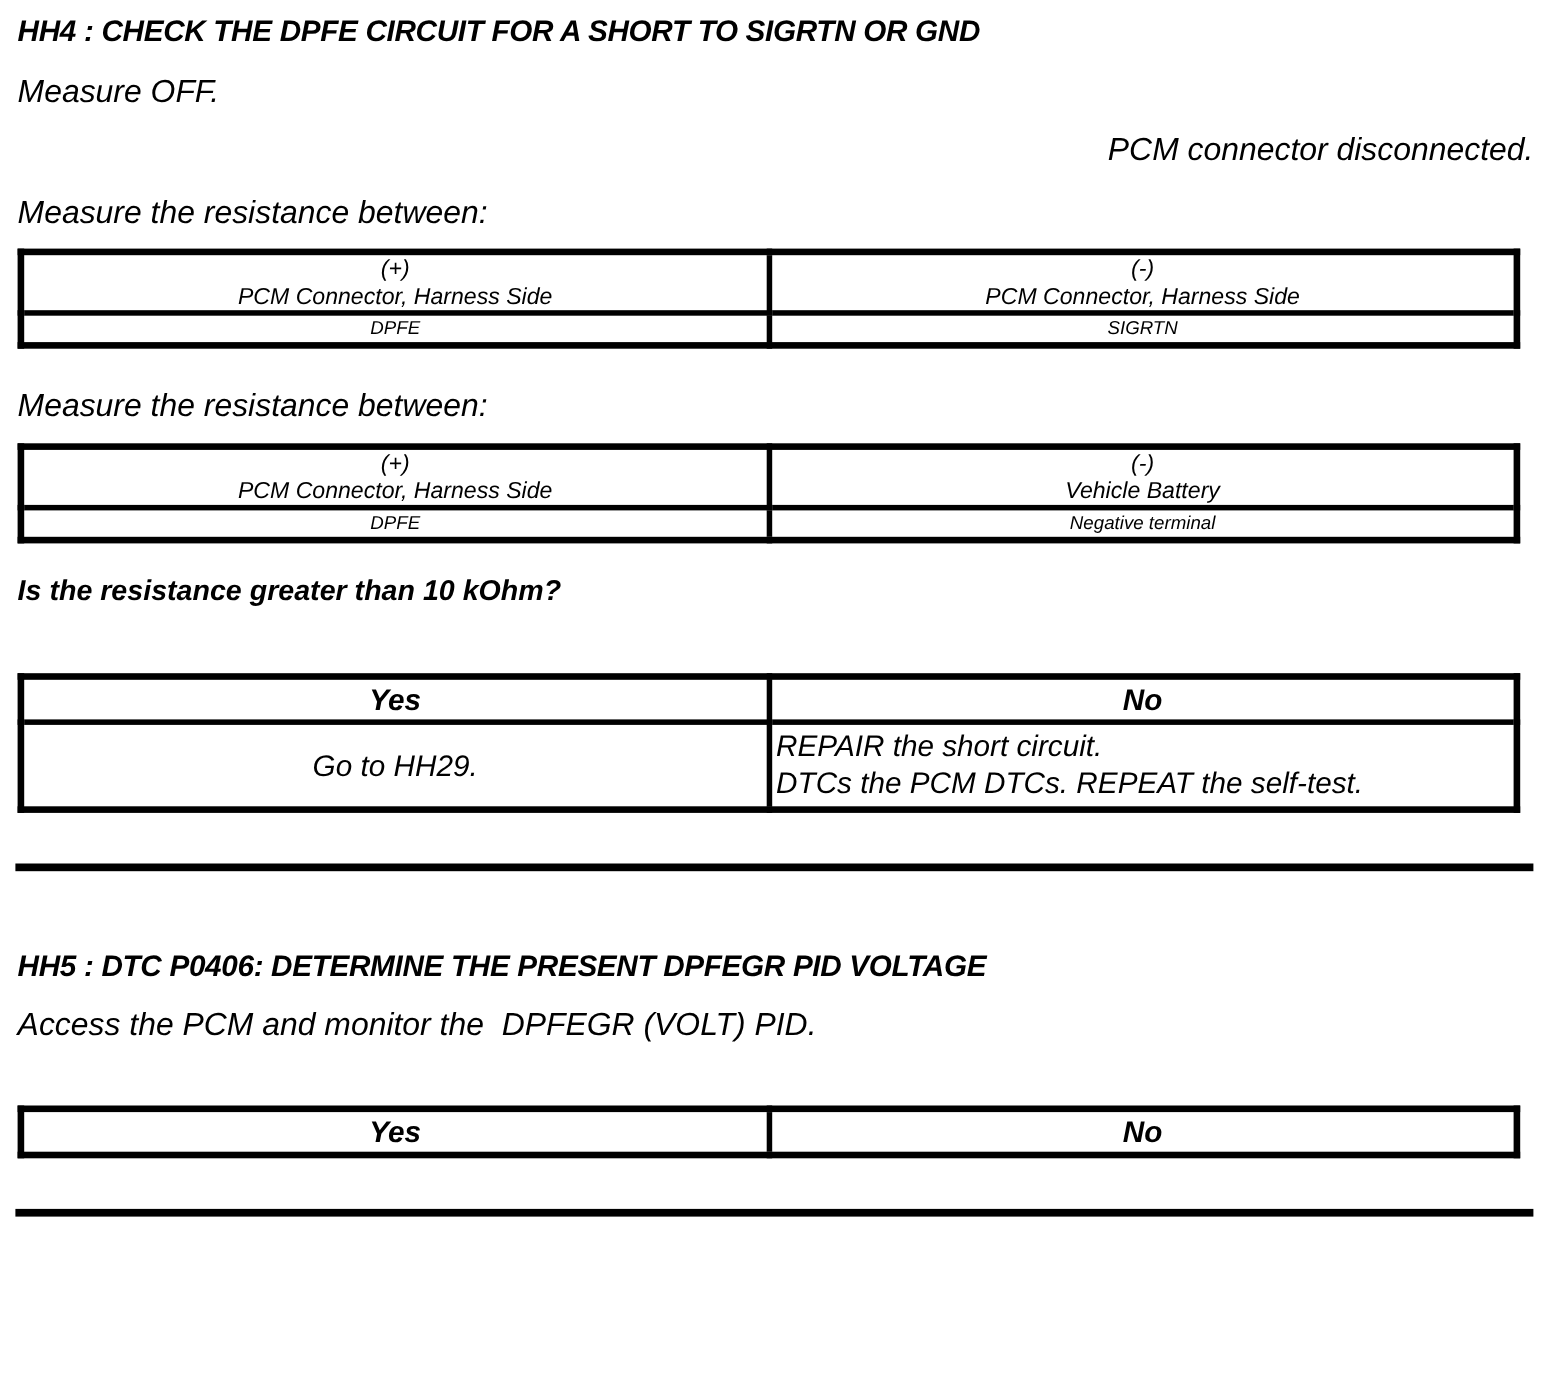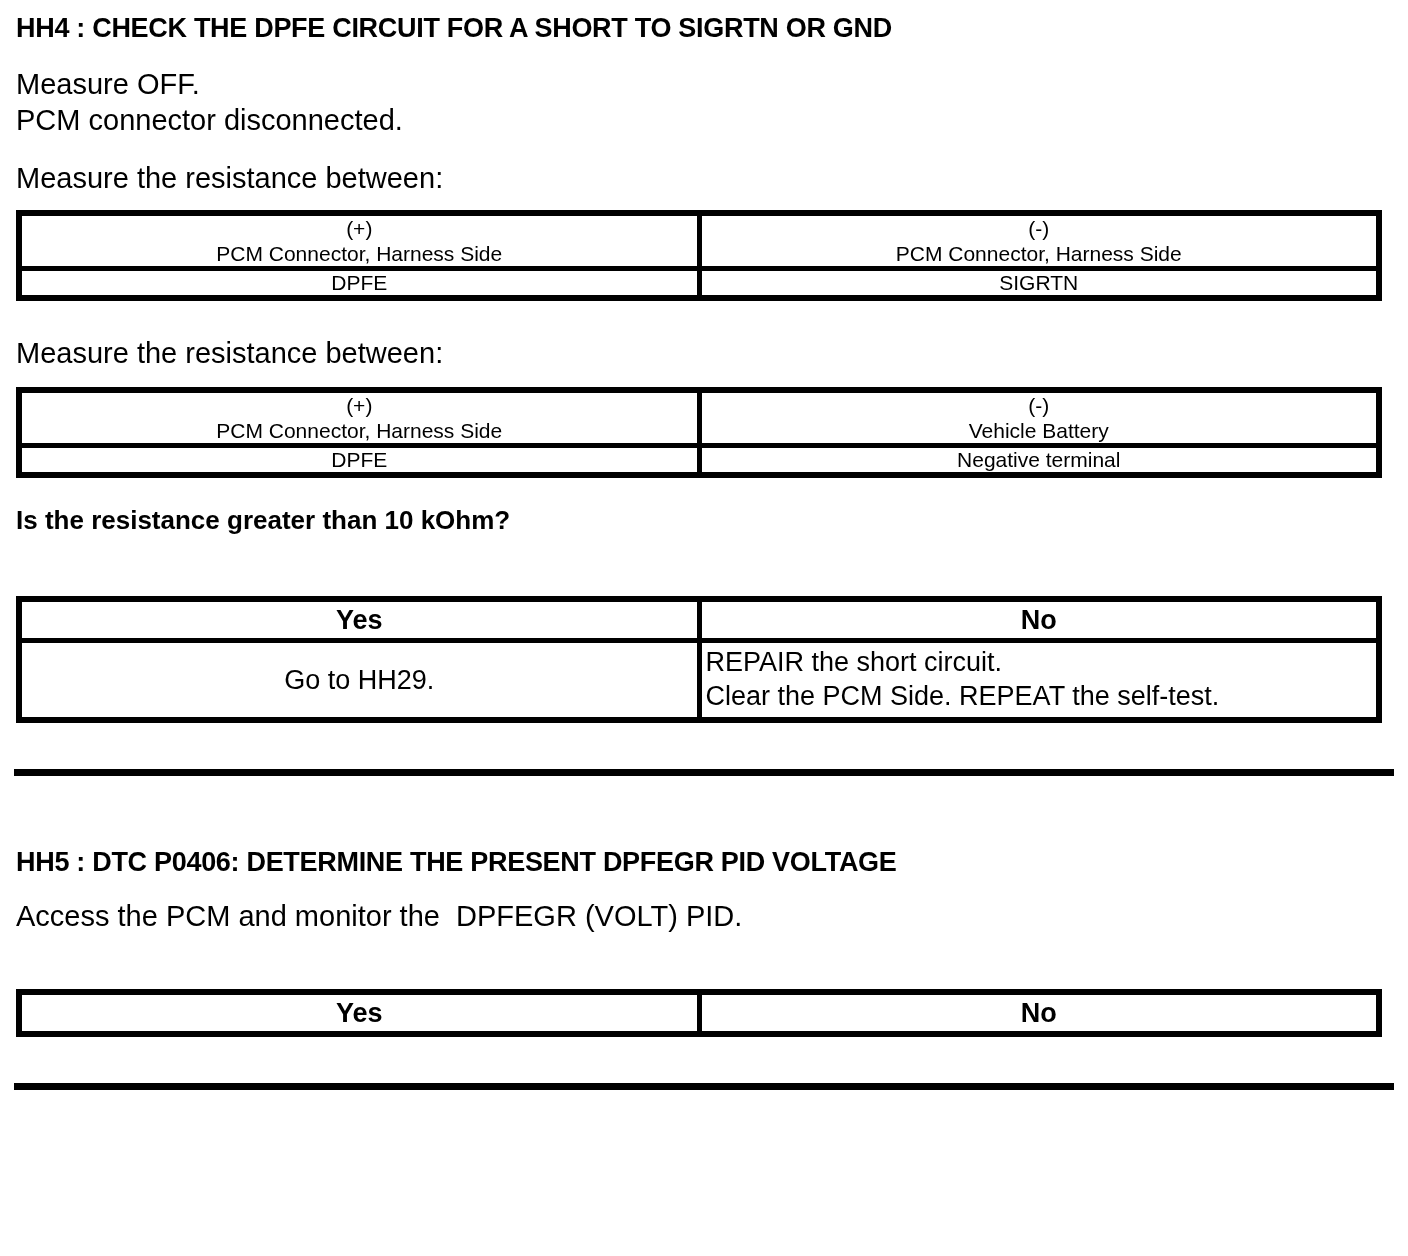--- a/index.html
+++ b/index.html
@@ -6,20 +6,21 @@
   html, body { margin: 0; padding: 0; background: #ffffff; }
   .page {
     position: relative;
     width: 1408px;
     height: 1116px;
     background: #ffffff;
     color: #000000;
     font-family: "Liberation Sans", sans-serif;
     padding: 12px 14px 0 16px;
     overflow: hidden;
+    font-style: italic;
   }
   .heading {
     margin: 0;
     font-size: 27px;
     font-weight: bold;
     line-height: 32px;
     letter-spacing: -0.3px;
   }
   .body-line {
     margin: 0;
@@ -28,21 +29,21 @@
     line-height: 36px;
   }
   .pre { white-space: pre-wrap; }
   .question {
     margin: 0;
     font-size: 26px;
     font-weight: bold;
     line-height: 36px;
   }
   .mt22 { margin-top: 22px; }
-  .mt12 { margin-top: 0; }
+  .mt12 { margin-top: 16px; text-align: right; }
   .mt34 { margin-top: 34px; }
   .mt24 { margin-top: 24px; }
   .mt18 { margin-top: 18px; }
   .mt10 { margin-top: 20px; }
 
   table {
     border-collapse: collapse;
     table-layout: fixed;
     width: 1366px;
   }
@@ -57,21 +58,21 @@
   }
   .spec-table th {
     font-size: 21px;
     font-weight: normal;
     text-align: center;
     vertical-align: middle;
     height: 55px;
     line-height: 25px;
   }
   .spec-table td {
-    font-size: 21px;
+    font-size: 17px;
     text-align: center;
     vertical-align: middle;
     height: 29px;
     line-height: 24px;
   }
   .sign-line { display: block; }
 
   .decision-table { margin-top: 58px; }
   .decision-table.second { margin-top: 55px; }
   .decision-table th {
@@ -163,21 +164,21 @@
   <table class="decision-table">
     <tbody>
         <tr>
       <th>Yes</th>
       <th>No</th>
     </tr>
     <tr>
       <td class="center-cell">Go to HH29.</td>
       <td class="left-cell">
         <span class="sign-line">REPAIR the short circuit.</span>
-        <span class="sign-line">Clear the PCM Side. REPEAT the self-test.</span>
+        <span class="sign-line">DTCs the PCM DTCs. REPEAT the self-test.</span>
       </td>
     </tr>
   </tbody>
     </table>
 
   <div class="rule rule-1"></div>
 
   <h1 class="heading heading-hh5">HH5 : DTC P0406: DETERMINE THE PRESENT DPFEGR PID VOLTAGE</h1>
 
   <p class="body-line pre mt10">Access the PCM and monitor the  DPFEGR (VOLT) PID.</p>

